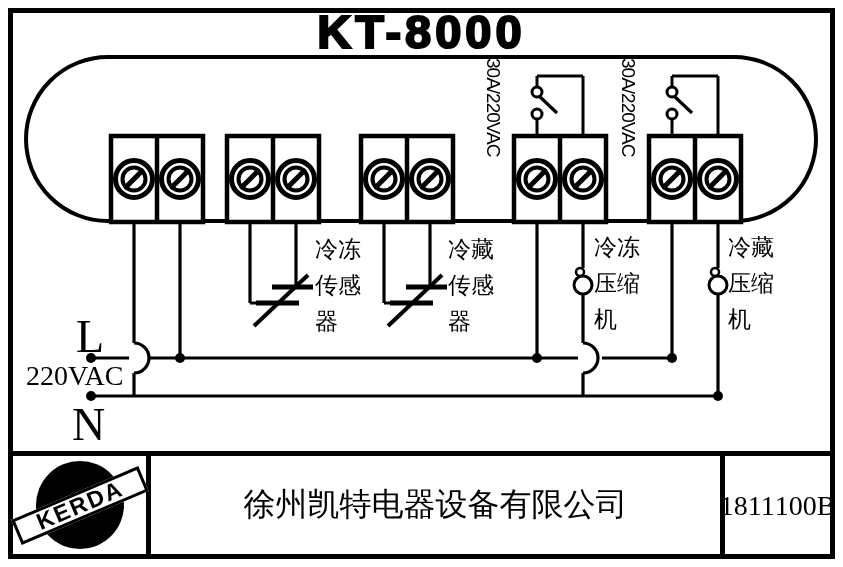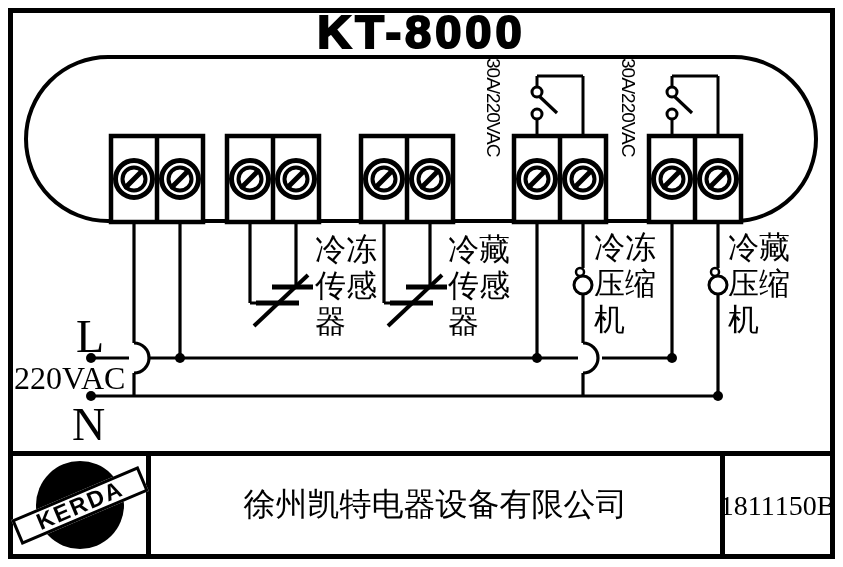--- a/index.html
+++ b/index.html
@@ -7,26 +7,26 @@
         font-family:"Liberation Sans",sans-serif;color:#000;overflow:hidden;padding-left:48px;}
   .frame{position:absolute;left:8px;top:8px;width:827px;height:551px;
          border:5px solid #000;box-sizing:border-box;}
   .diagram-svg{position:absolute;left:0;top:0;width:843px;height:567px;}
   .title{position:absolute;left:0;top:4px;width:843px;text-align:center;
          font-size:47px;font-weight:bold;letter-spacing:4px;
          -webkit-text-stroke:2.2px #000;}
   .vlabel{position:absolute;writing-mode:vertical-rl;text-orientation:mixed;
           font-size:19px;line-height:1;letter-spacing:-1px;
           font-family:"Liberation Sans",sans-serif;}
-  .cjk3{position:absolute;font-size:31px;line-height:36px;white-space:pre;
+  .cjk3{position:absolute;font-size:23px;line-height:36px;white-space:pre;
         font-family:"Liberation Serif",serif;}
   .serifl{position:absolute;font-family:"Liberation Serif",serif;}
   .l-label{left:76px;top:310px;font-size:46px;}
   .n-label{left:72px;top:398px;font-size:46px;}
-  .vac-label{left:14px;top:360px;font-size:32px;}
+  .vac-label{left:26px;top:360px;font-size:28px;}
   .banner{position:absolute;left:13px;top:451px;width:817px;height:103px;
           border-top:5px solid #000;box-sizing:border-box;display:flex;}
   .logo-cell{width:138px;border-right:5px solid #000;box-sizing:border-box;
              position:relative;display:flex;align-items:center;justify-content:center;}
   .logo-circle{position:relative;width:88px;height:88px;border-radius:50%;
                background:#000;display:flex;align-items:center;justify-content:center;}
   .logo-band{position:absolute;width:138px;height:27px;background:#fff;
              border:3px solid #000;box-sizing:border-box;
              transform:rotate(-23deg);display:flex;align-items:center;justify-content:center;}
   .logo-text{font-size:23px;font-weight:bold;letter-spacing:2px;line-height:1;
@@ -237,17 +237,17 @@
         <div class="logo-band">
           <span class="logo-text">KERDA</span>
         </div>
       </div>
     </div>
     <div class="company-cell">
       <span class="company-text">徐州凯特电器设备有限公司</span>
     </div>
     <div class="code-cell">
       <div class="code-line">1811</div>
-      <div class="code-line">150B</div>
+      <div class="code-line">100B</div>
     </div>
   </div>
 
 </div>
 
 </body></html>

